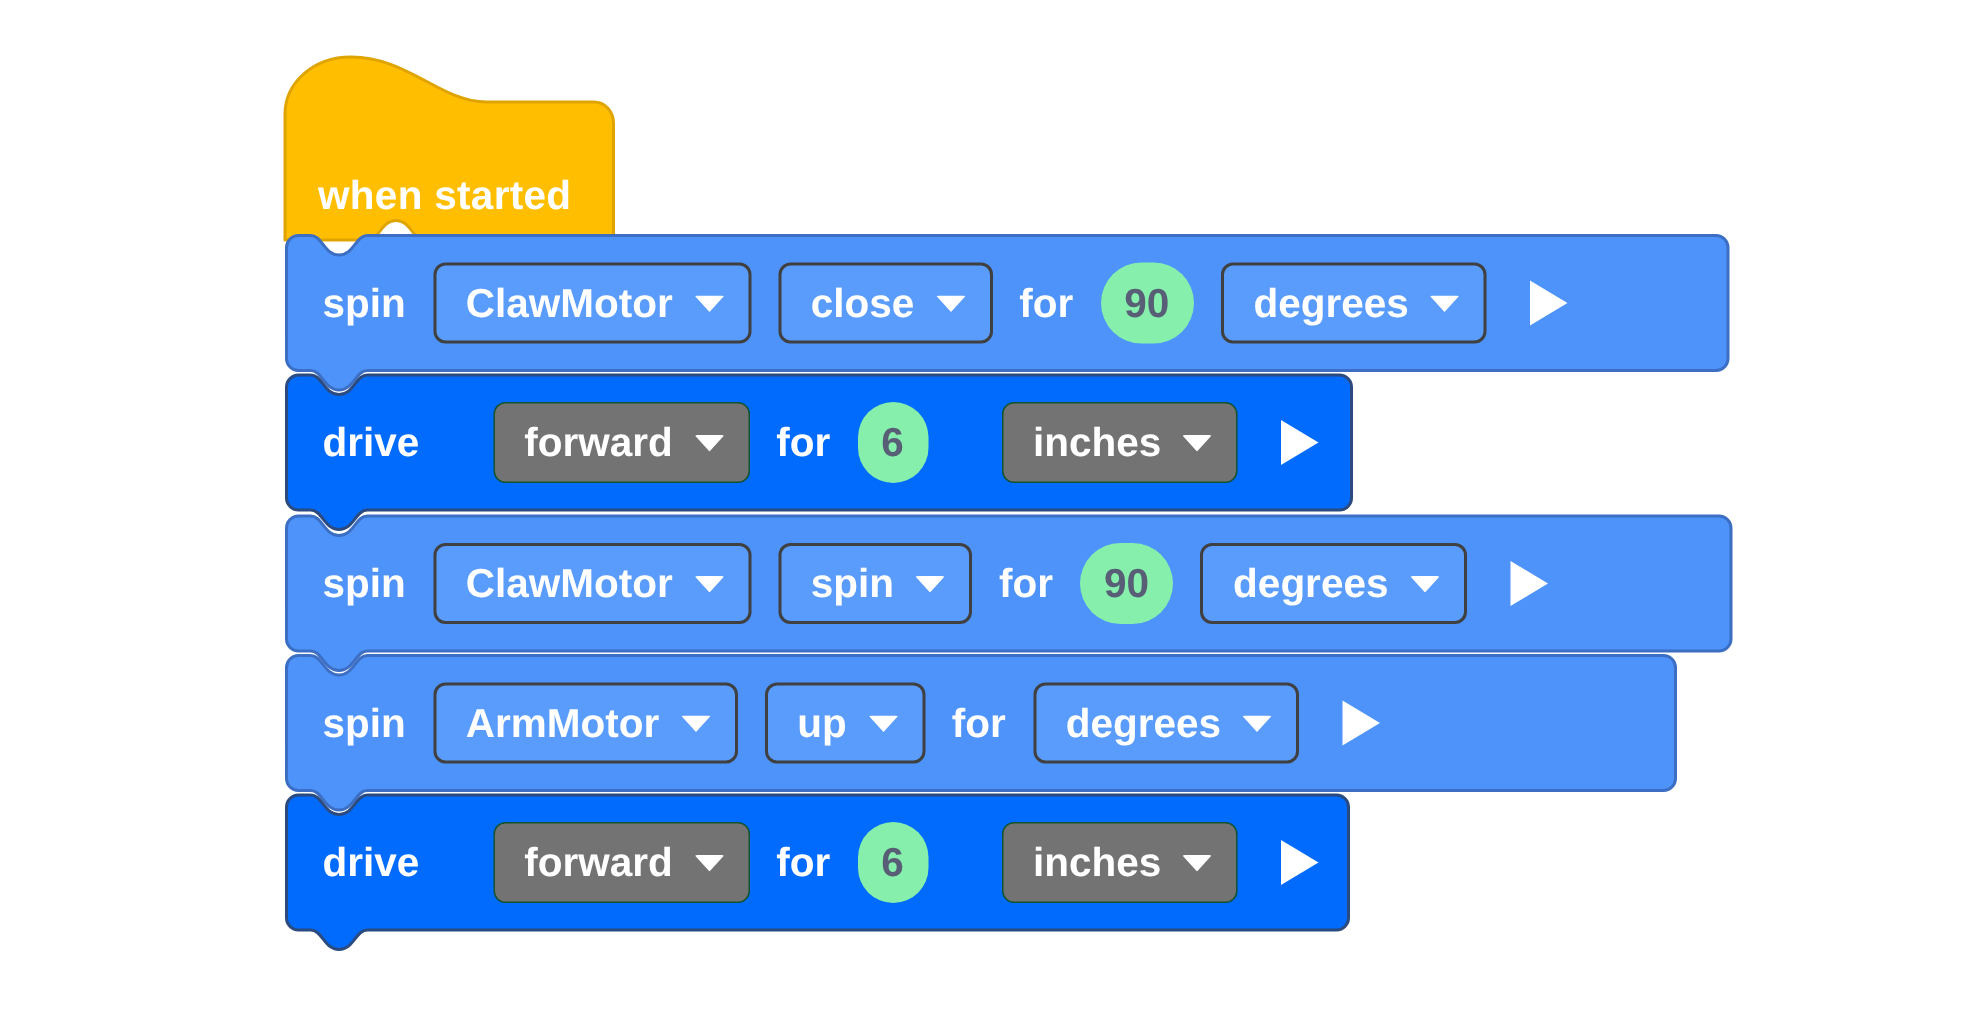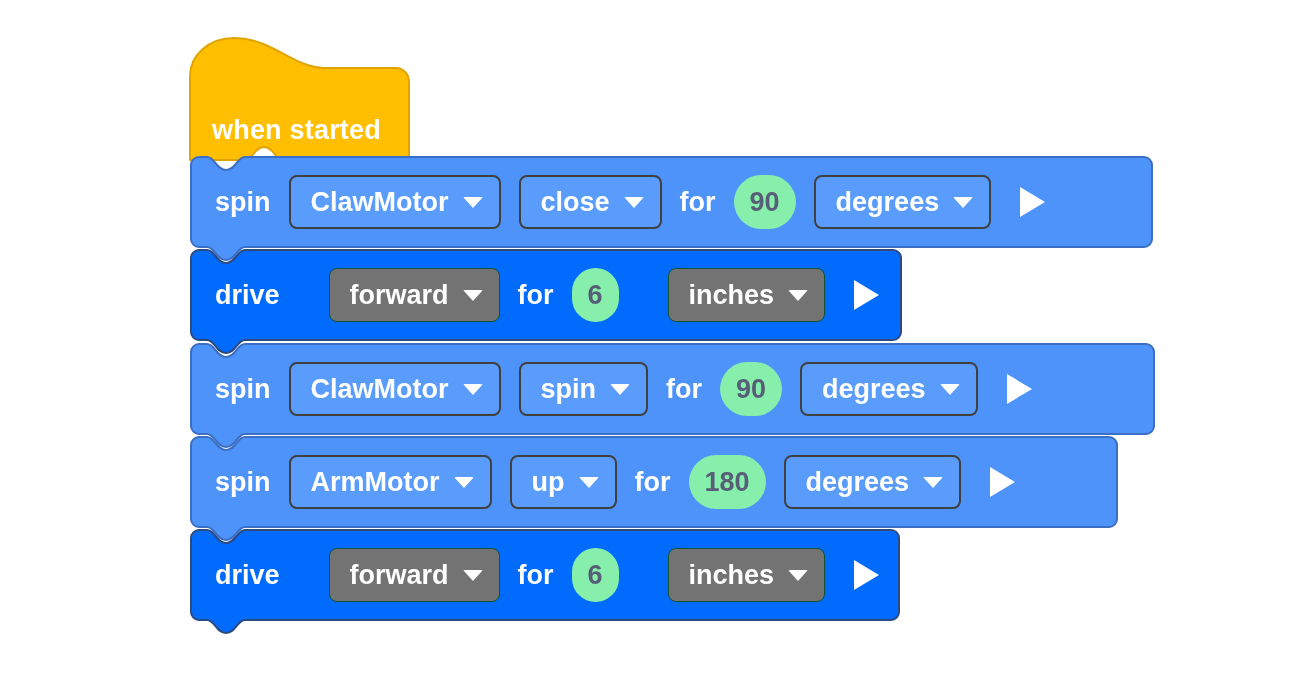--- a/index.html
+++ b/index.html
@@ -299,23 +299,20 @@
       <span class="blk-text">spin</span>
       <span class="dropdown">
         <span class="dd-label">ArmMotor</span>
         <span class="dd-caret"></span>
       </span>
       <span class="dropdown">
         <span class="dd-label">up</span>
         <span class="dd-caret"></span>
       </span>
       <span class="blk-text">for</span>
-      <span class="numfield">
-        <span class="num-label">180</span>
-      </span>
       <span class="dropdown">
         <span class="dd-label">degrees</span>
         <span class="dd-caret"></span>
       </span>
       <span class="play-arrow"></span>
     </div>
   </div>
 
   <div class="block dark" style="left:190px; top:529px; width:710px; height:92px;">
     <svg class="block-svg" width="710" height="108" viewBox="0 0 710 108">

